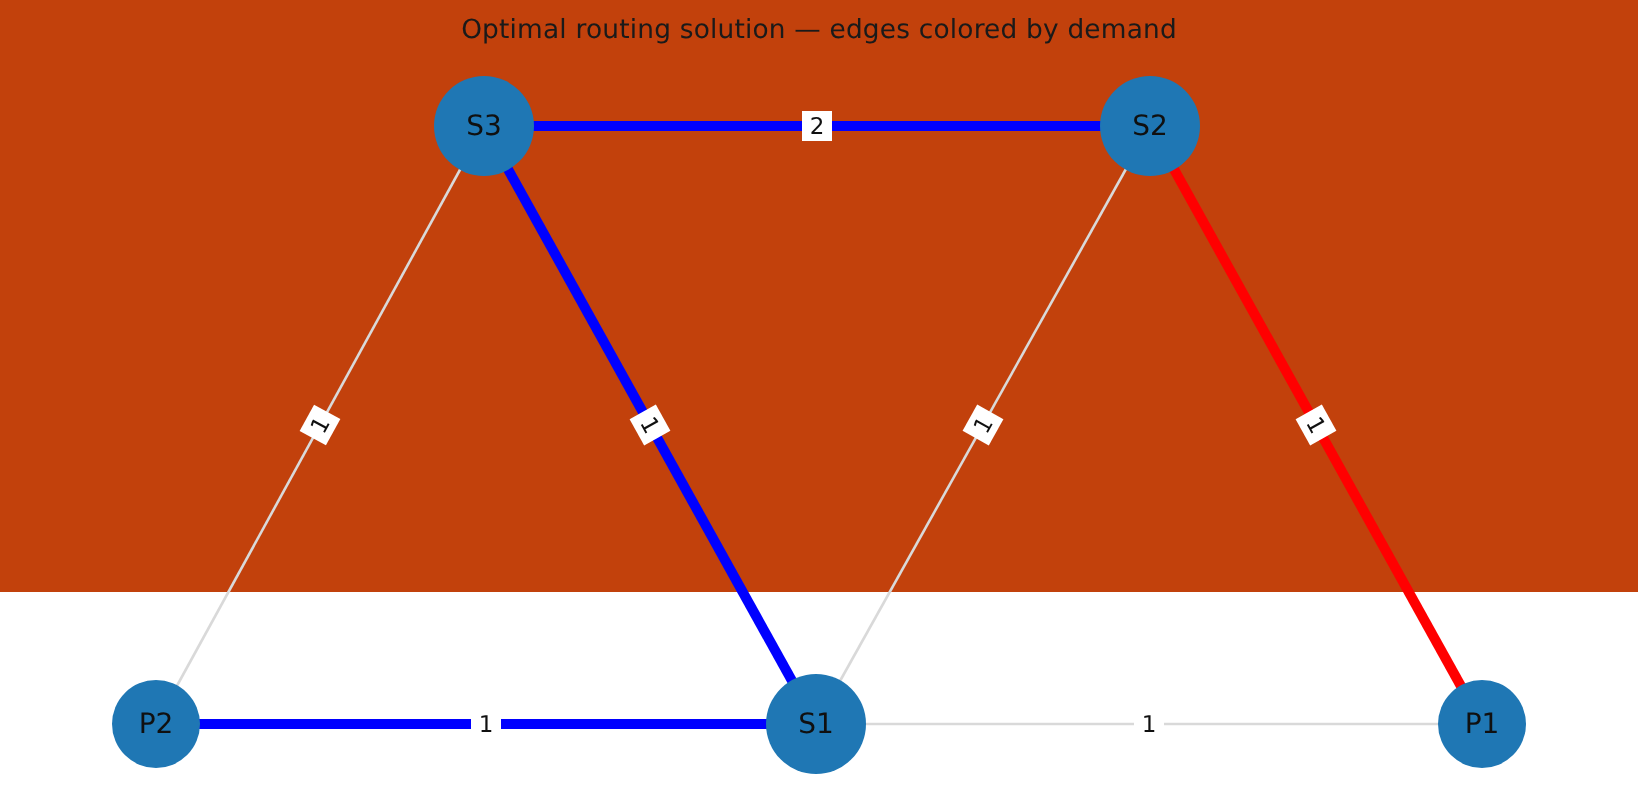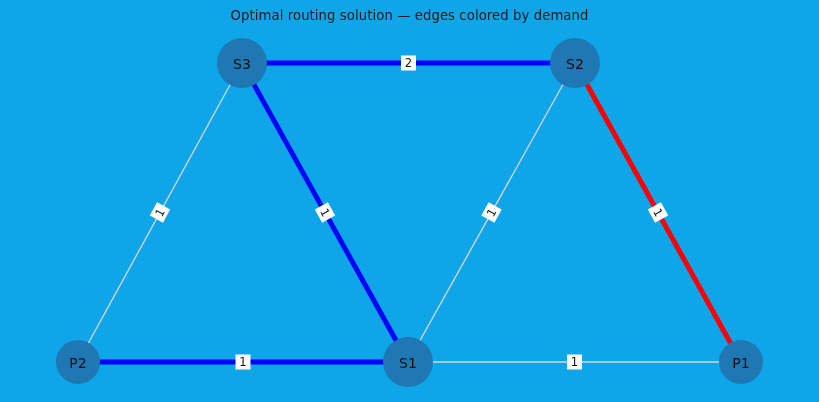--- a/index.html
+++ b/index.html
@@ -10,22 +10,22 @@
   body {
     width: 819px;
     height: 402px;
     font-family: "DejaVu Sans", sans-serif;
     overflow: hidden;
     position: relative;
   }
   #figure {
     position: relative;
     width: 819px;
-    height: 402px;
-    background: #0ea5e9;
+    height: 296px;
+    background: #c2410c;
   }
   #figure-title {
     position: absolute;
     top: 8px;
     left: 0;
     width: 819px;
     text-align: center;
     font-size: 13.2px;
     color: #1a1a1a;
     font-family: "DejaVu Sans", sans-serif;

